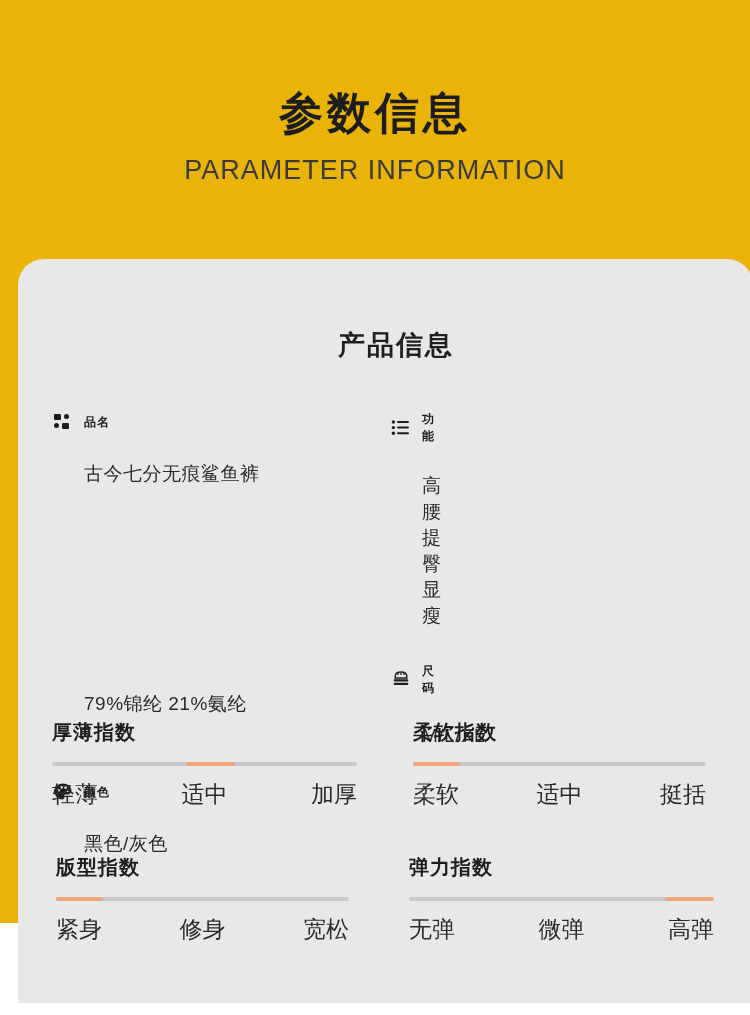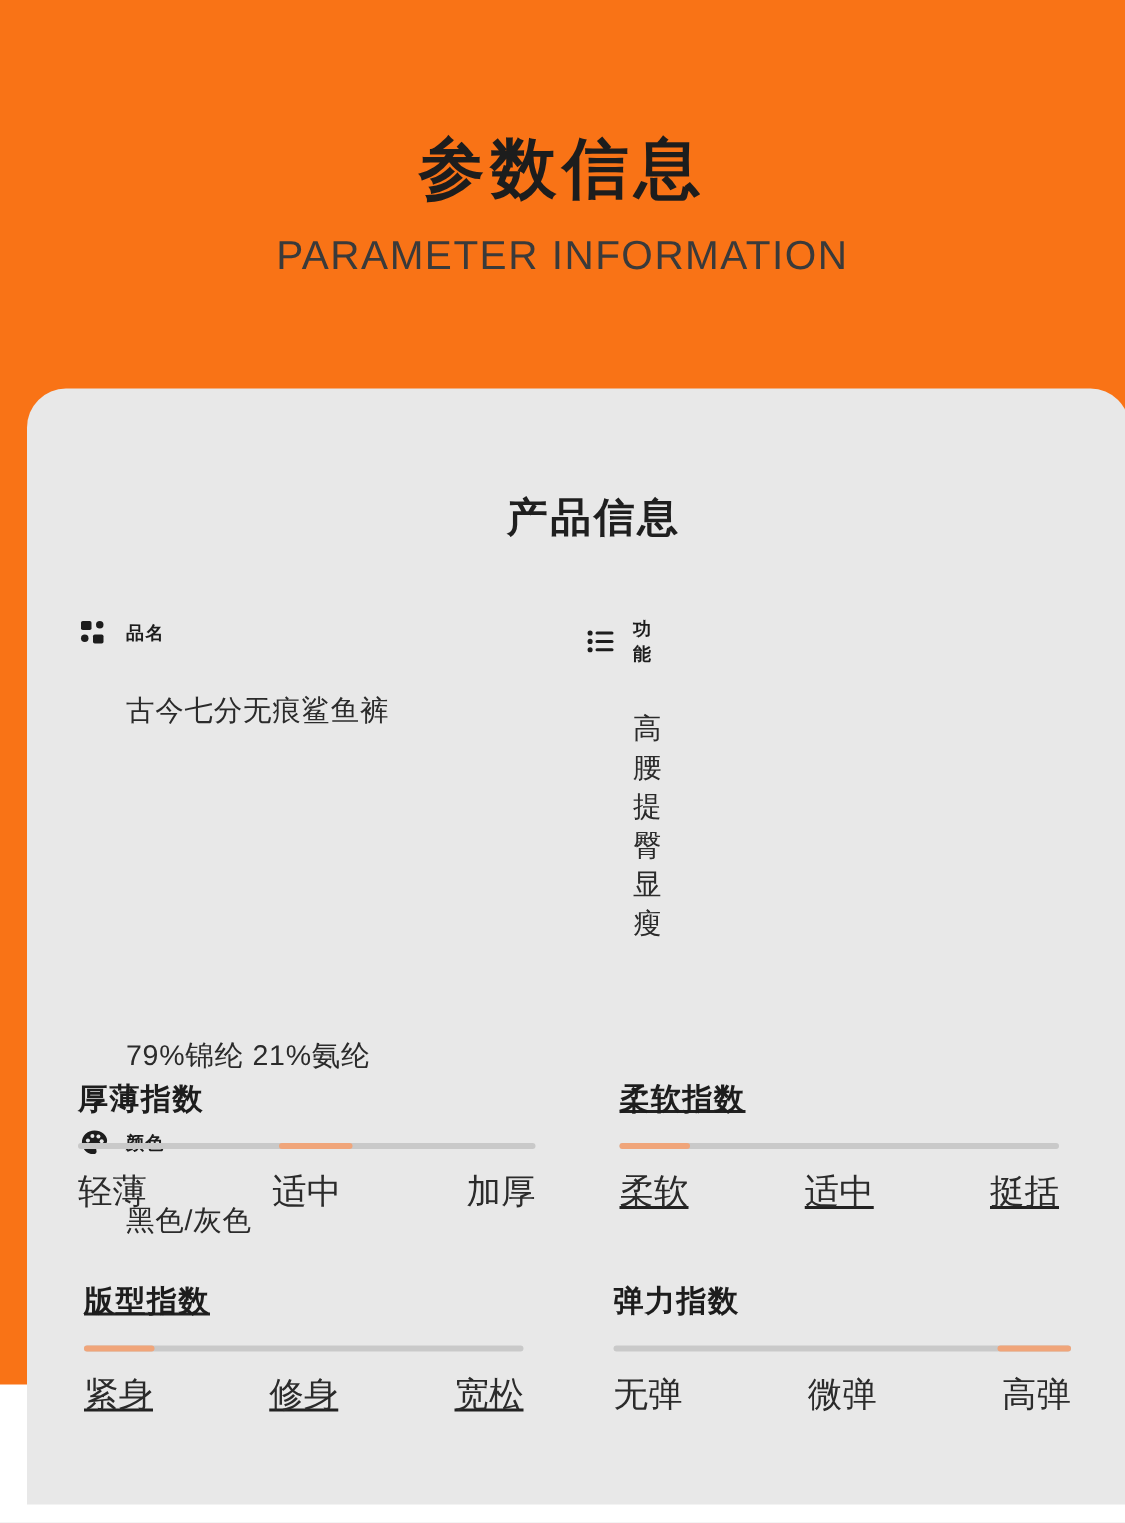--- a/index.html
+++ b/index.html
@@ -12,21 +12,21 @@
     background: #ffffff;
     font-family: "Liberation Sans", "DejaVu Sans", sans-serif;
     color: #222222;
     overflow: hidden;
   }
 
   .page {
     position: relative;
     width: 750px;
     height: 923px;
-    background: #f97316;
+    background: #eab308;
   }
 
   
   .header {
     padding-top: 88px;
     text-align: center;
   }
   .header .title-cn {
     font-size: 44px;
     font-weight: bold;
@@ -124,21 +124,20 @@
   }
   .meter {
     width: 50%;
     box-sizing: border-box;
     padding-left: 34px;
     padding-right: 18px;
   }
   .meter.right {
     padding-left: 38px;
     padding-right: 26px;
-    text-decoration: underline;
   }
   .meter-title {
     font-size: 20px;
     font-weight: bold;
     color: #1d1d1d;
     letter-spacing: 1px;
     margin-bottom: 16px;
   }
   .meter-track {
     position: relative;
@@ -212,20 +211,36 @@
           </div>
           <div class="info-value">高腰提臀显瘦</div>
         </div>
       </div>
 
       <div class="info-row">
         <div class="info-cell">
           <div class="info-value">79%锦纶  21%氨纶</div>
         </div>
 
+        <div class="info-cell right">
+          <div class="info-head">
+            <span class="info-icon">
+              <svg width="20" height="20" viewBox="0 0 20 20" aria-hidden="true">
+                <path d="M4.2 6.5 C4.2 3.7 6.6 2 10 2 C13.4 2 15.8 3.7 15.8 6.5 L15.8 8 L4.2 8 Z" fill="none" stroke="#1d1d1d" stroke-width="1.5"></path>
+                <line x1="7" y1="3.2" x2="7" y2="5" stroke="#1d1d1d" stroke-width="1.3"></line>
+                <line x1="10" y1="2.8" x2="10" y2="5" stroke="#1d1d1d" stroke-width="1.3"></line>
+                <line x1="13" y1="3.2" x2="13" y2="5" stroke="#1d1d1d" stroke-width="1.3"></line>
+                <rect x="2.6" y="9.2" width="14.8" height="2.2" rx="1.1" fill="#1d1d1d"></rect>
+                <rect x="2.6" y="12.8" width="14.8" height="2.2" rx="1.1" fill="#1d1d1d"></rect>
+              </svg>
+            </span>
+            <span class="info-label">尺码</span>
+          </div>
+          <div class="info-value">M/L/XL</div>
+        </div>
       </div>
 
       <div class="info-row">
         <div class="info-cell">
           <div class="info-head">
             <span class="info-icon">
               <svg width="20" height="20" viewBox="0 0 20 20" aria-hidden="true">
                 <path d="M10 1.6 C5.2 1.6 1.6 5 1.6 9.6 C1.6 14 5 17.4 9.2 17.4 C10.6 17.4 11.4 16.6 11.4 15.6 C11.4 15 11.1 14.6 11.1 14 C11.1 13.2 11.8 12.6 12.7 12.6 L14.3 12.6 C16.5 12.6 18.4 10.8 18.4 8.4 C18.4 4.6 14.6 1.6 10 1.6 Z" fill="#1d1d1d"></path>
                 <circle cx="5.6" cy="8.3" r="1.35" fill="#e8e8e8"></circle>
                 <circle cx="8.6" cy="5.3" r="1.35" fill="#e8e8e8"></circle>

